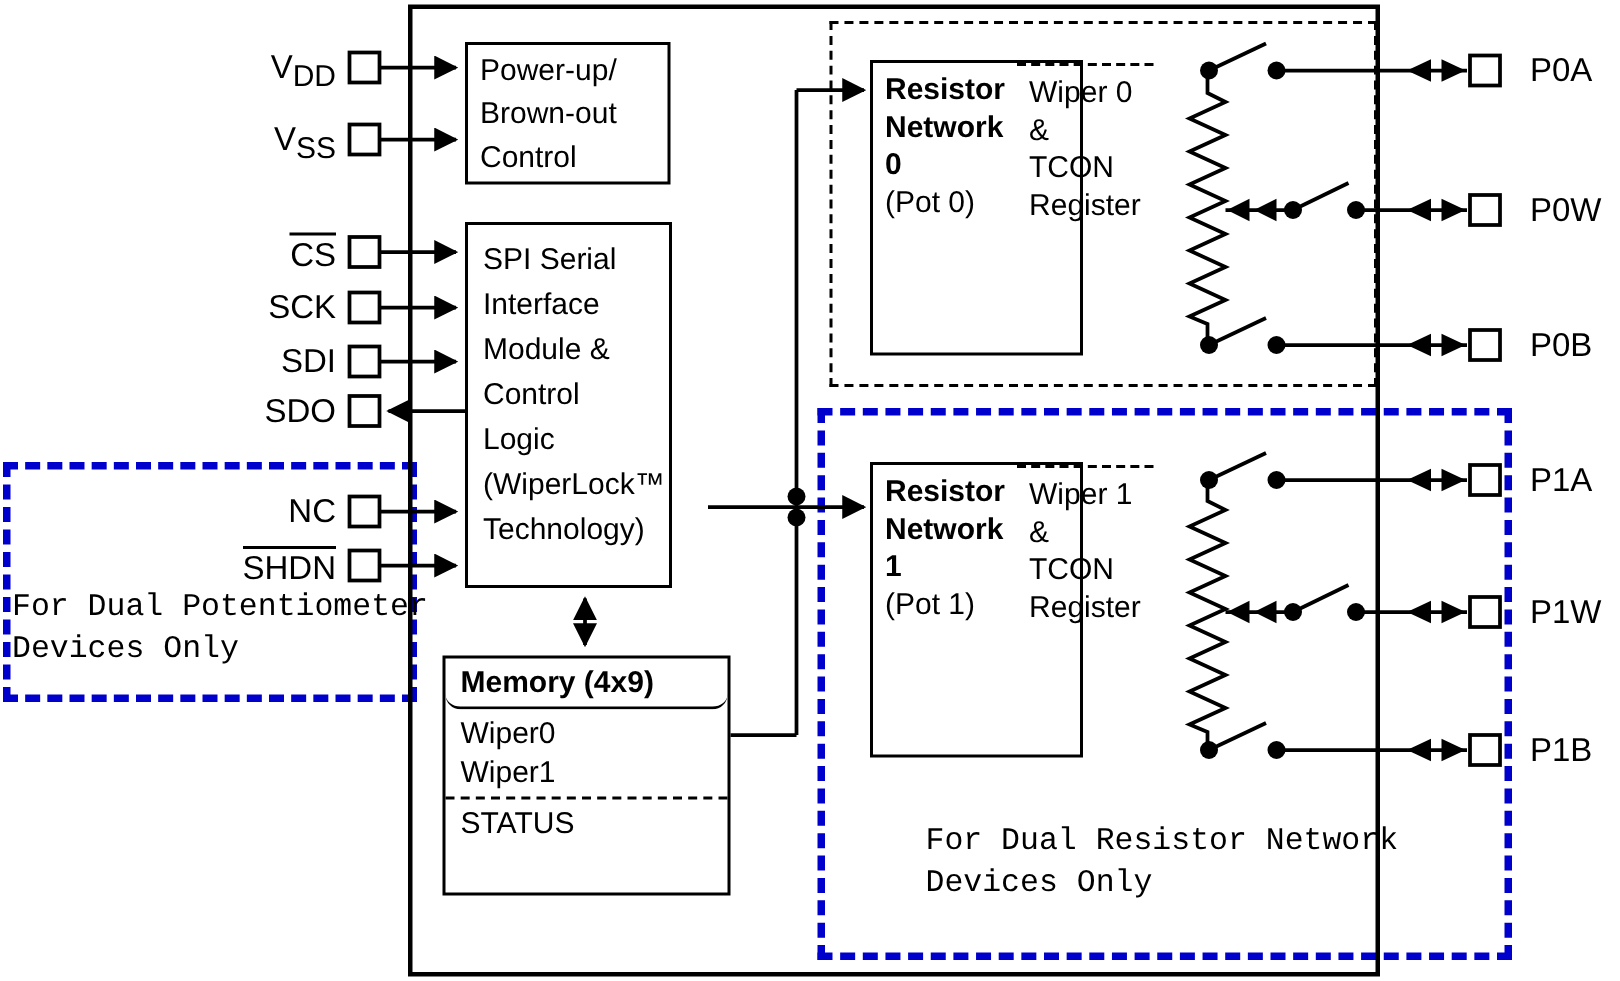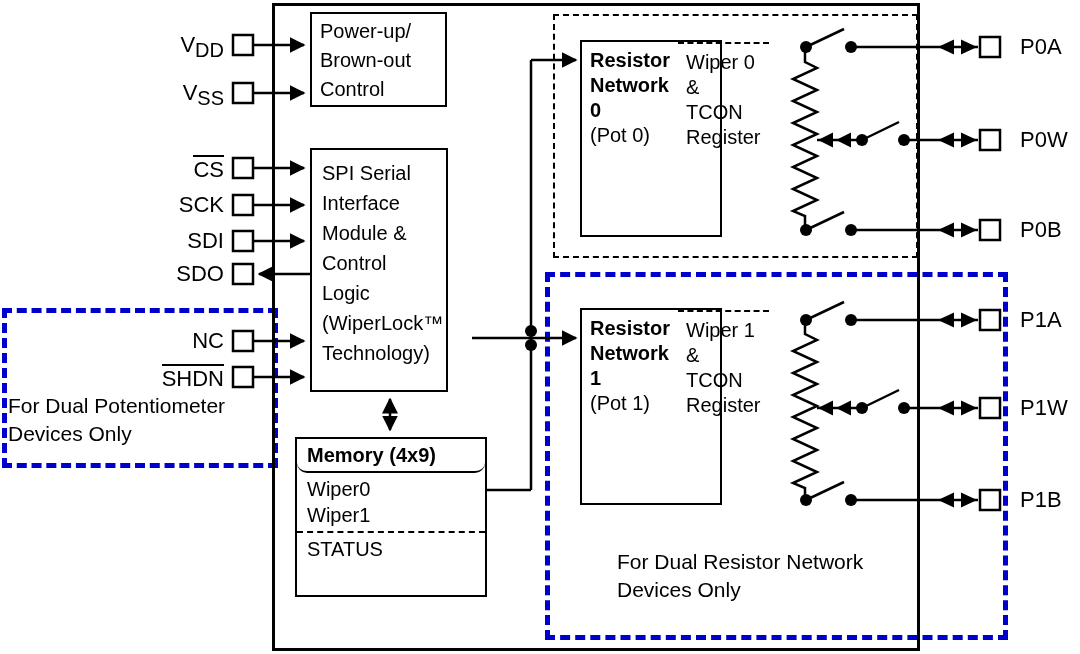--- a/index.html
+++ b/index.html
@@ -11,41 +11,41 @@
 
   
   .outer  { position:absolute; left:272px; top:3px;  width:648px; height:648px; border:3px solid #000; background:transparent; }
   .bdash  { position:absolute; left:553px; top:14px; width:365px; height:244px; border:2.5px dashed #000; background:transparent; }
   .bluebox{ position:absolute; border:5px dashed #0000CC; background:transparent; }
   #bluePot{ left:2px;   top:308px; width:276px; height:160px; }
   #blueRN { left:545px; top:272px; width:463px; height:368px; }
 
   
   .blk { position:absolute; background:#fff; border:2.5px solid #000; font-size:20px; }
-  #powerBlk { left:310px; top:12px;  width:137px; height:95px;  padding:3px 8px;  line-height:29px; }
+  #powerBlk { left:310px; top:28px;  width:137px; height:95px;  padding:3px 8px;  line-height:29px; }
   #spiBlk   { left:310px; top:148px; width:138px; height:244px; padding:8px 10px; line-height:30px; }
   #memBlk   { left:295px; top:437px; width:192px; height:160px; padding:0; }
   .mem-title{ padding:2px 10px; font-weight:bold; border-bottom:2.5px solid #000; line-height:28px;border-radius:10px; }
   .mem-sec  { padding:3px 10px; line-height:26px; }
   .mem-sec.dash { border-top:2px dashed #000; }
   .rn { width:142px; height:197px; padding:0; display:flex; }
   #rn0Blk { left:580px; top:40px; }
   #rn1Blk { left:580px; top:308px; }
   .rn-head { padding:6px 8px 4px 8px; line-height:25px; }
   .rn-head .b { font-weight:bold; }
   .rn-body { border-top:2px dashed #000; padding:6px 8px; line-height:25px; flex:1; }
 
   
   .lpin { position:absolute; left:104px; width:120px; text-align:right; font-size:22px; line-height:26px; white-space:nowrap; }
   .rpin { position:absolute; left:1020px; font-size:22px; line-height:26px; }
   sub { font-size:20px; }
   .ovl { display:inline-block; border-top:2.5px solid #000; padding-top:1px; line-height:1.05; }
 
   
-  .note { position:absolute; font-size:21px; line-height:28px; }
+  .note { position:absolute; font-size:21px; line-height:28px;font-family:Liberation Mono, monospace; }
   #notePot { left:8px;   top:392px; }
   #noteRN  { left:617px; top:548px; }
 
   svg.wires { position:absolute; left:0; top:0; pointer-events:none; }
 </style>
 </head>
 <body>
 
 <div class="canvas">
 

